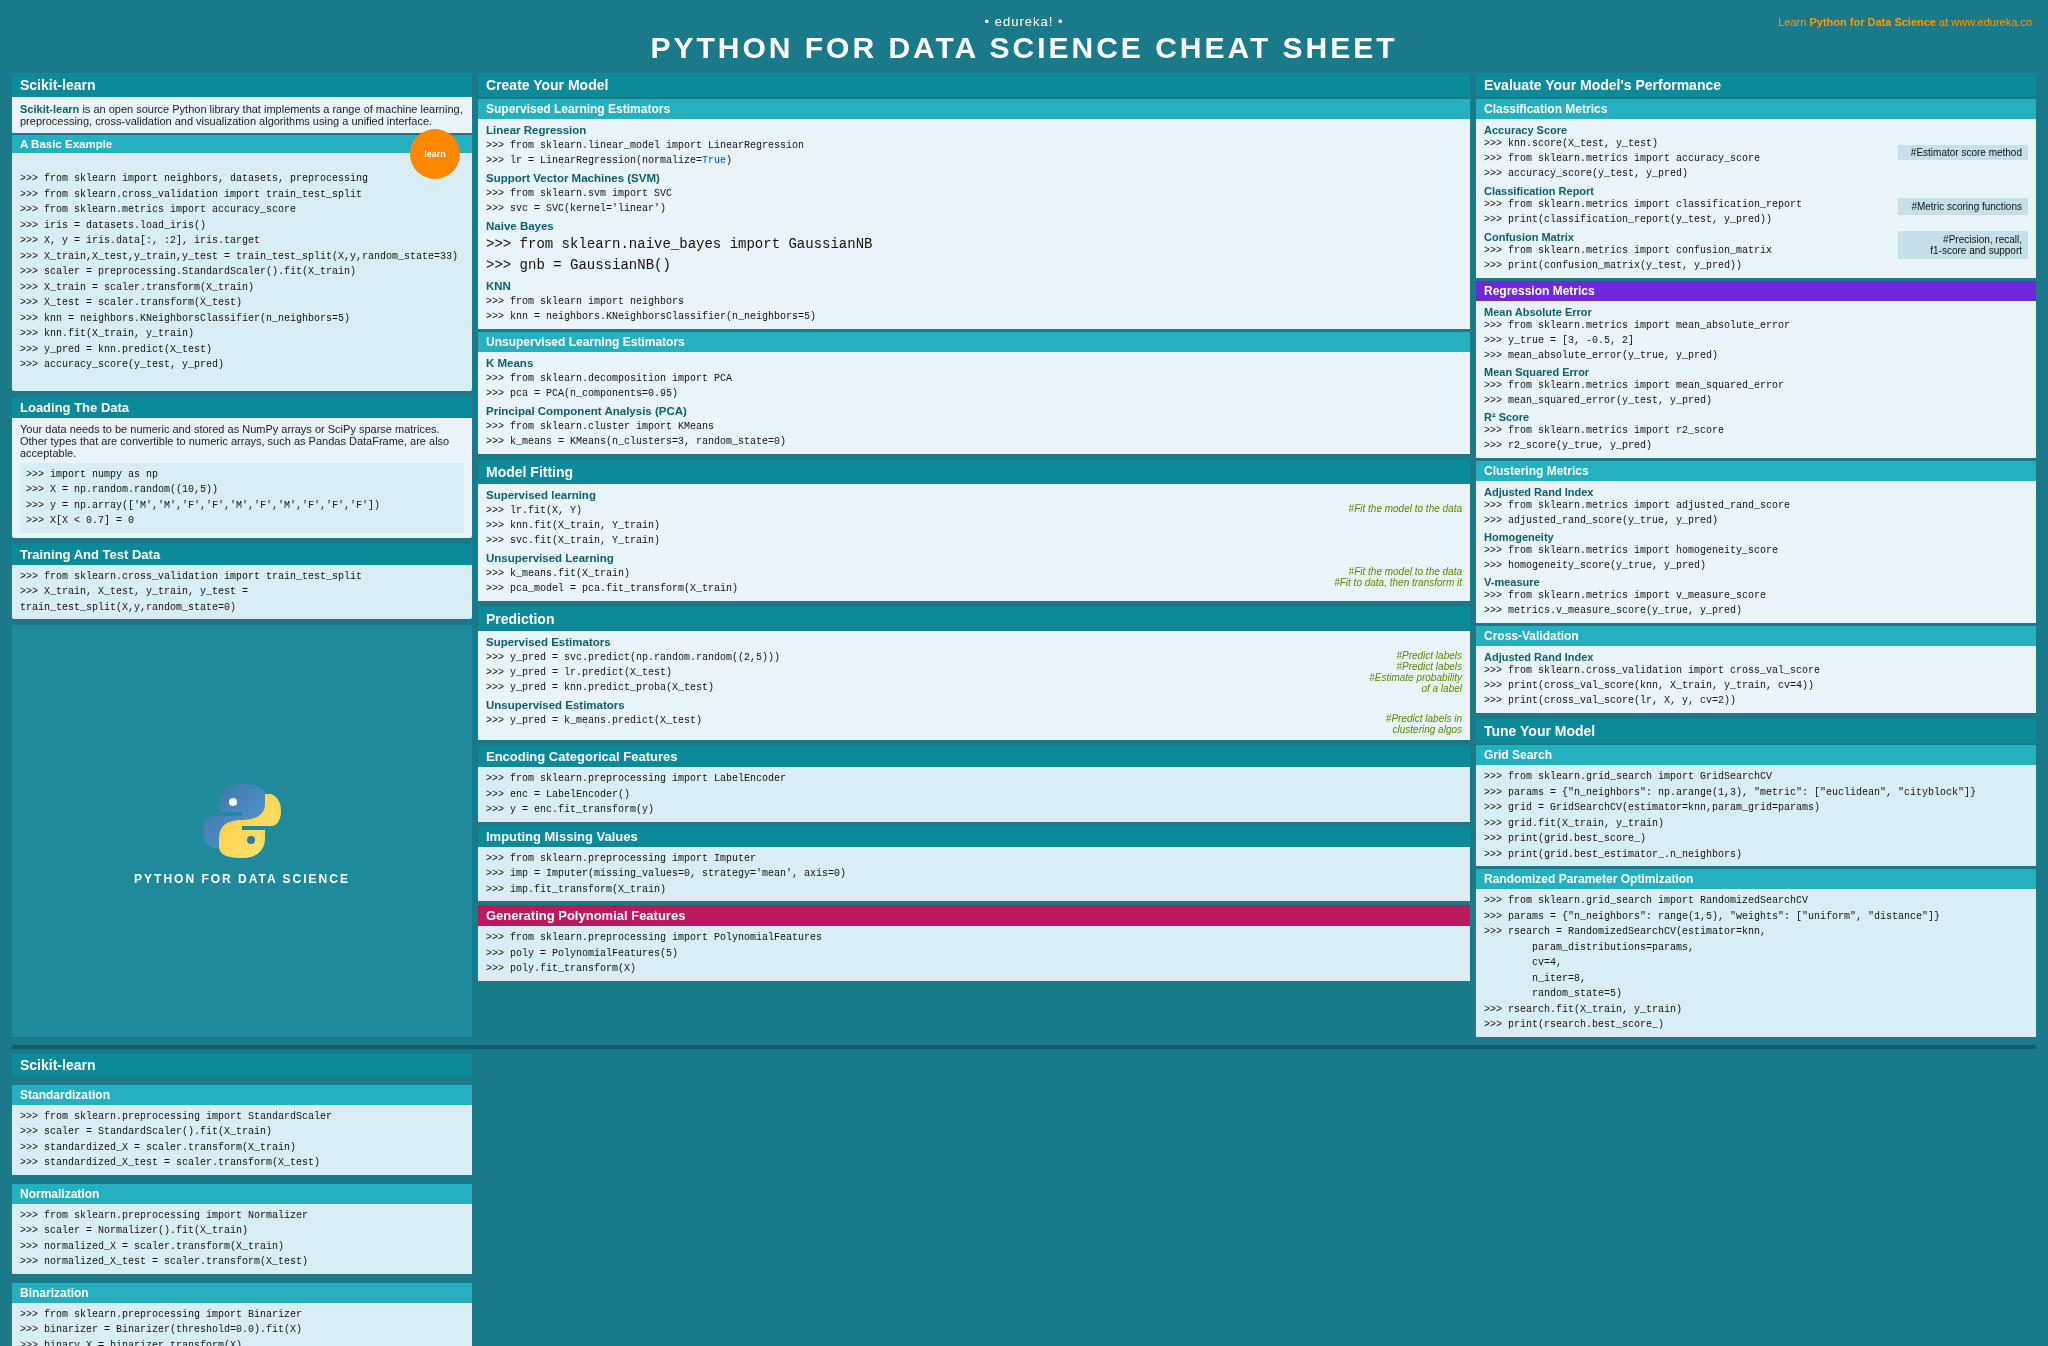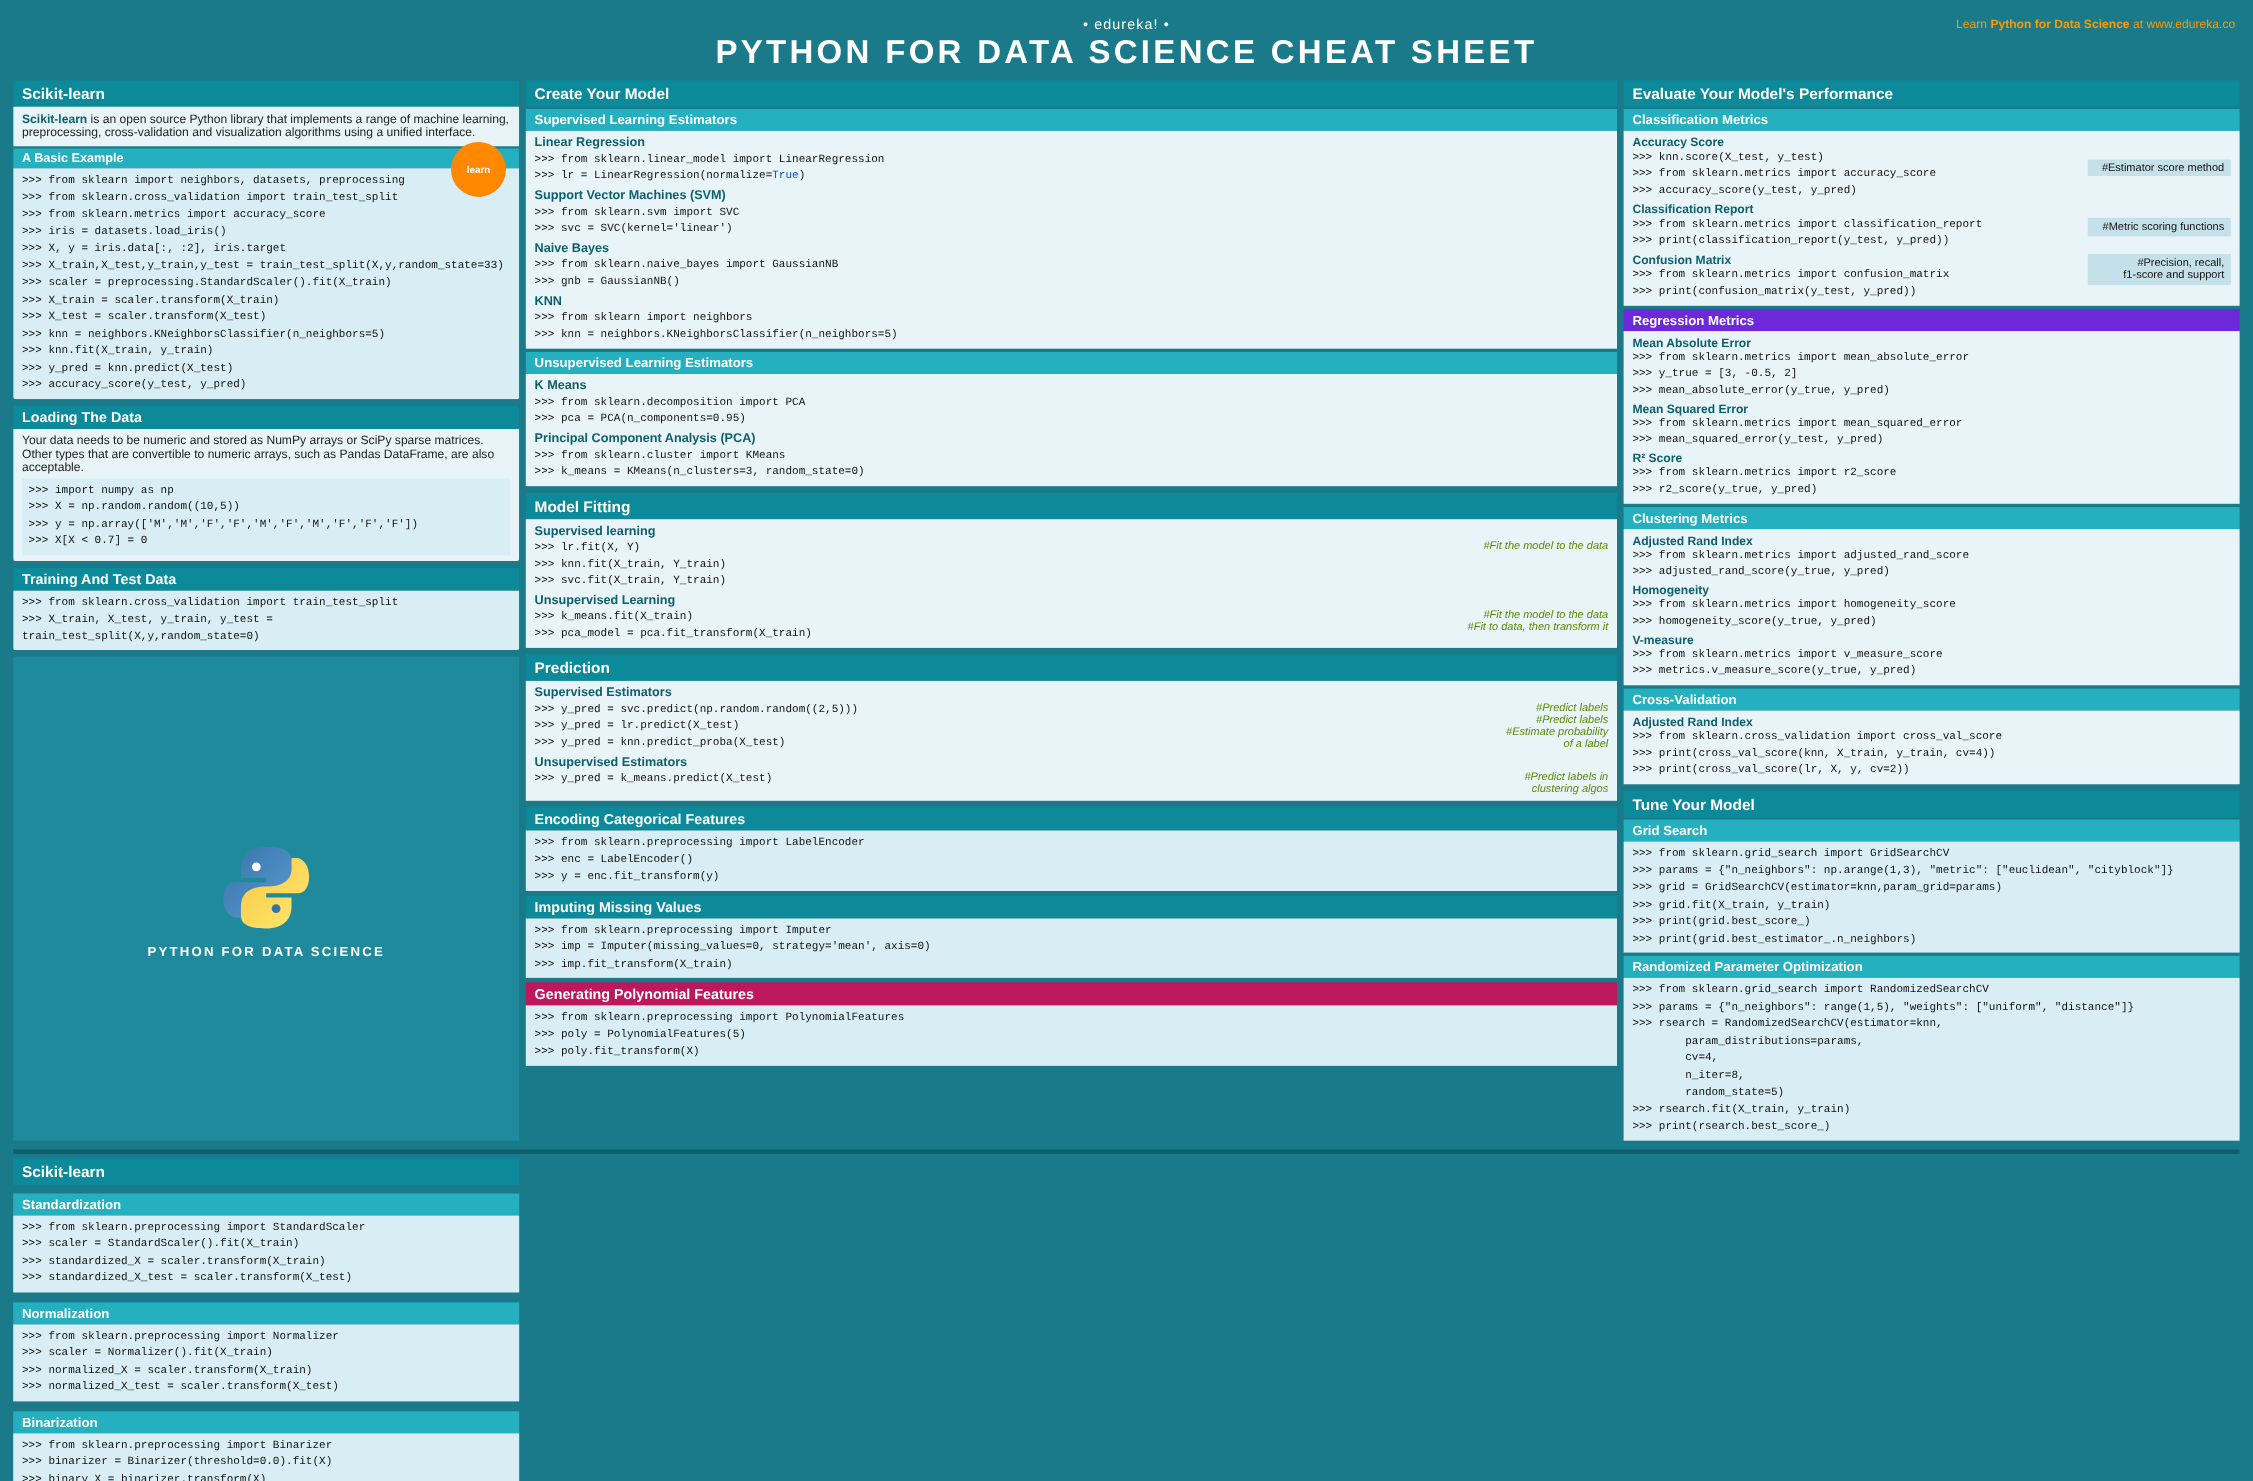--- a/index.html
+++ b/index.html
@@ -104,21 +104,21 @@
           <span style="font-weight:bold;color:#0d5f6e;">Scikit-learn</span> <span> is an open source Python library that implements a range of machine learning, preprocessing, cross-validation and visualization algorithms using a unified interface.</span>
           
           <div style="float:right;background:#f80;border-radius:50%;width:50px;height:50px;display:flex;align-items:center;justify-content:center;margin:2px 4px;">
             <span style="color:#fff;font-size:9px;font-weight:bold;text-align:center;">learn</span>
           </div>
         </div>
 
         <div style="background:#25b0c0;color:#fff;font-size:11.5px;font-weight:bold;padding:3px 8px;margin-top:2px;">
           <span>A Basic Example</span>
         </div>
-        <div style="background:#d8eef4;padding:4px 8px;font-family:'Courier New',monospace;font-size:10px;color:#111;line-height:1.55;">
+        <div style="background:#d8eef4;padding:18px 8px;font-family:'Courier New',monospace;font-size:10px;color:#111;line-height:1.55;">
           <div>&gt;&gt;&gt; from sklearn import neighbors, datasets, preprocessing</div>
           <div>&gt;&gt;&gt; from sklearn.cross_validation import train_test_split</div>
           <div>&gt;&gt;&gt; from sklearn.metrics import accuracy_score</div>
           <div>&gt;&gt;&gt; iris = datasets.load_iris()</div>
           <div>&gt;&gt;&gt; X, y = iris.data[:, :2], iris.target</div>
           <div>&gt;&gt;&gt; X_train,X_test,y_train,y_test = train_test_split(X,y,random_state=33)</div>
           <div>&gt;&gt;&gt; scaler = preprocessing.StandardScaler().fit(X_train)</div>
           <div>&gt;&gt;&gt; X_train = scaler.transform(X_train)</div>
           <div>&gt;&gt;&gt; X_test = scaler.transform(X_test)</div>
           <div>&gt;&gt;&gt; knn = neighbors.KNeighborsClassifier(n_neighbors=5)</div>
@@ -190,21 +190,21 @@
           <div style="font-family:'Courier New',monospace;font-size:10px;color:#111;line-height:1.5;">
             <div>&gt;&gt;&gt; from sklearn.linear_model import LinearRegression</div>
             <div>&gt;&gt;&gt; lr = LinearRegression(normalize=<span style="color:#0055cc;">True</span>)</div>
           </div>
           <div style="color:#0d5f6e;font-weight:bold;font-size:11.5px;margin:4px 0 2px;">Support Vector Machines (SVM)</div>
           <div style="font-family:'Courier New',monospace;font-size:10px;color:#111;line-height:1.5;">
             <div>&gt;&gt;&gt; from sklearn.svm import SVC</div>
             <div>&gt;&gt;&gt; svc = SVC(kernel='linear')</div>
           </div>
           <div style="color:#0d5f6e;font-weight:bold;font-size:11.5px;margin:4px 0 2px;">Naive Bayes</div>
-          <div style="font-family:'Courier New',monospace;font-size:10px;color:#111;line-height:1.5;">
+          <div style="font-family:'Courier New',monospace;font-size:14px;color:#111;line-height:1.5;">
             <div>&gt;&gt;&gt; from sklearn.naive_bayes import GaussianNB</div>
             <div>&gt;&gt;&gt; gnb = GaussianNB()</div>
           </div>
           <div style="color:#0d5f6e;font-weight:bold;font-size:11.5px;margin:4px 0 2px;">KNN</div>
           <div style="font-family:'Courier New',monospace;font-size:10px;color:#111;line-height:1.5;">
             <div>&gt;&gt;&gt; from sklearn import neighbors</div>
             <div>&gt;&gt;&gt; knn = neighbors.KNeighborsClassifier(n_neighbors=5)</div>
           </div>
         </div>
 

